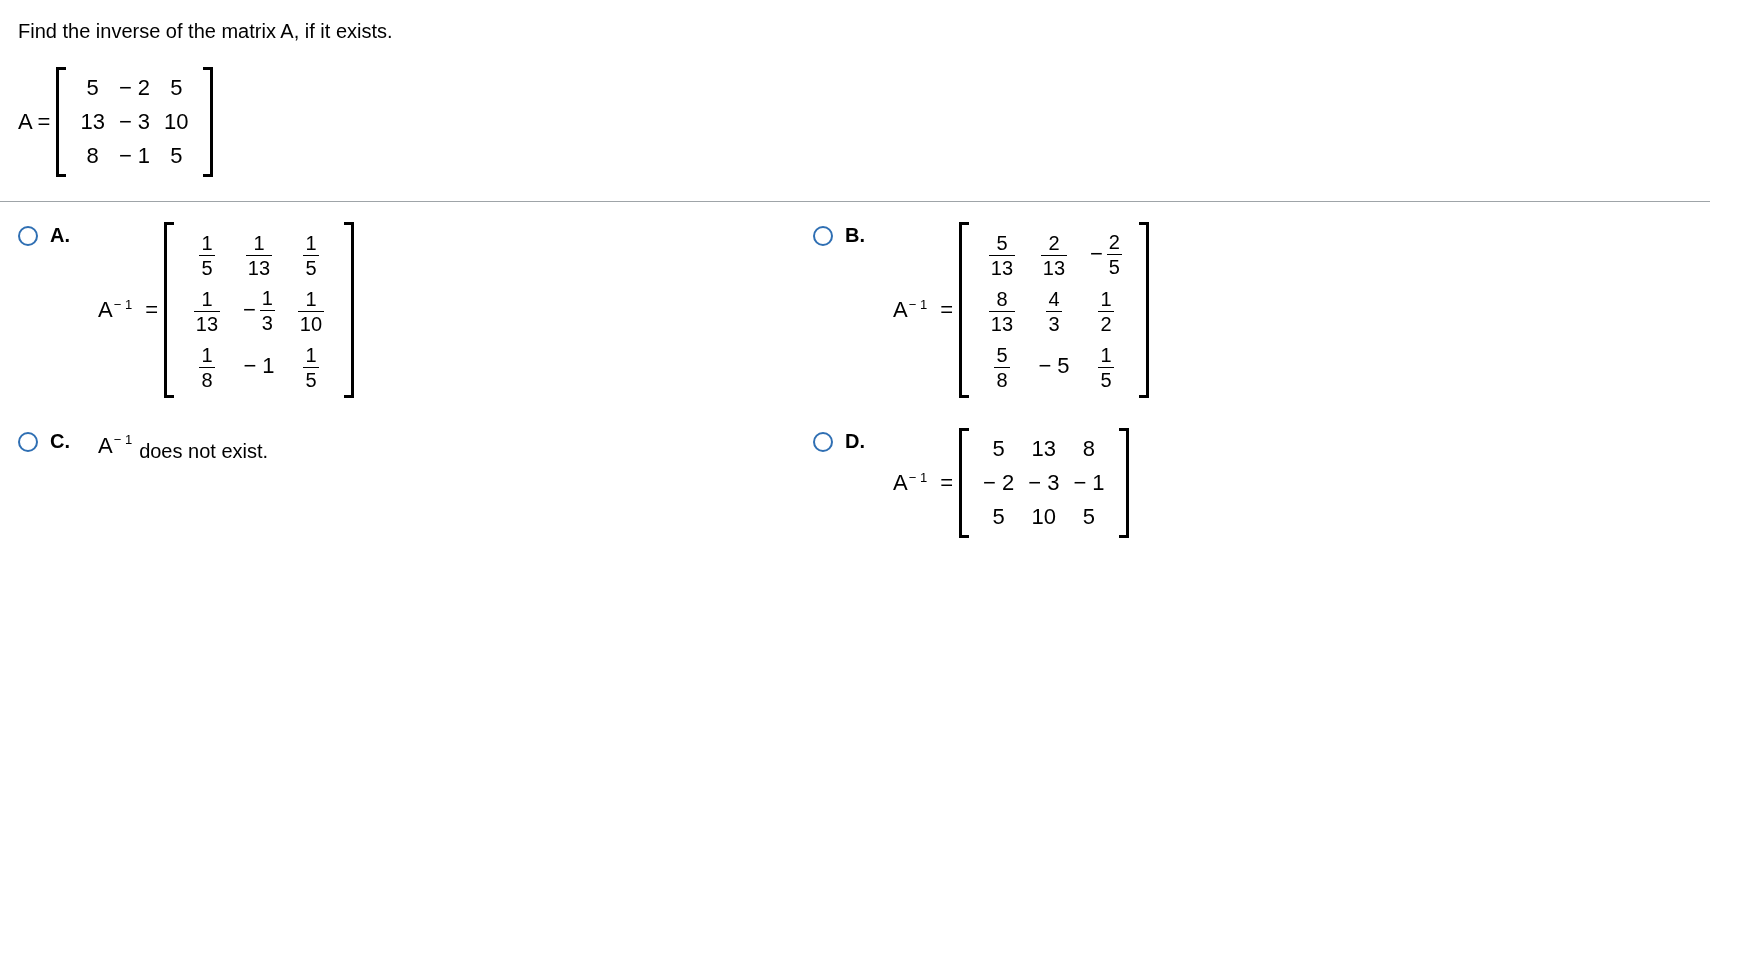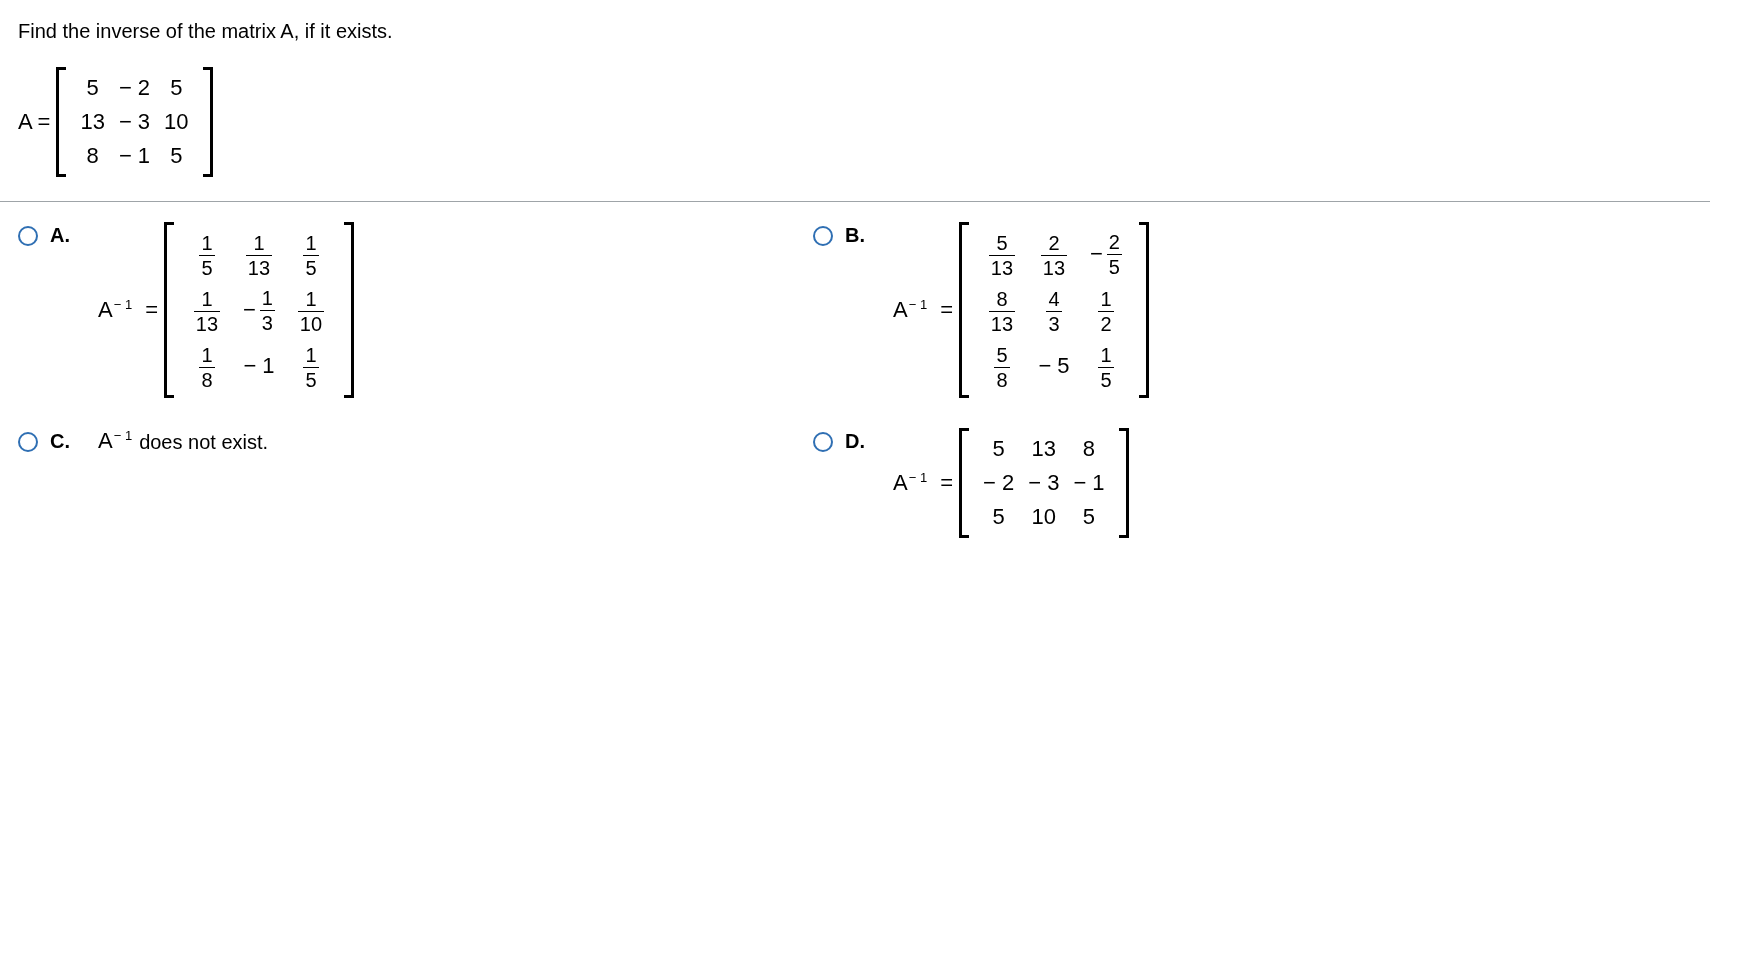--- a/index.html
+++ b/index.html
@@ -32,21 +32,21 @@
   .mcell{display:table-cell;text-align:center;vertical-align:middle;font-size:22px;white-space:nowrap}
   .hasfrac .mcell{min-width:38px}
 
   
   .frac{display:inline-block;text-align:center;vertical-align:middle;line-height:1}
   .frac .n,.frac .d{display:block;font-size:20px;padding:0 2px}
   .frac .d{border-top:1.5px solid #000;margin-top:2px;padding-top:2px}
   .fwrap{display:inline-flex;align-items:center}
   .fwrap .sgn{font-size:22px;margin-right:4px}
 
-  .plain-text{font-size:20px;margin-top:2px}
+  .plain-text{font-size:20px;margin-top:12px}
 </style>
 </head>
 <body>
 <div class="page">
 
 <div class="prompt">Find the inverse of the matrix A, if it exists.</div>
 
 <div class="given">
   <span class="lhs">A =</span>
   <span class="mat">

